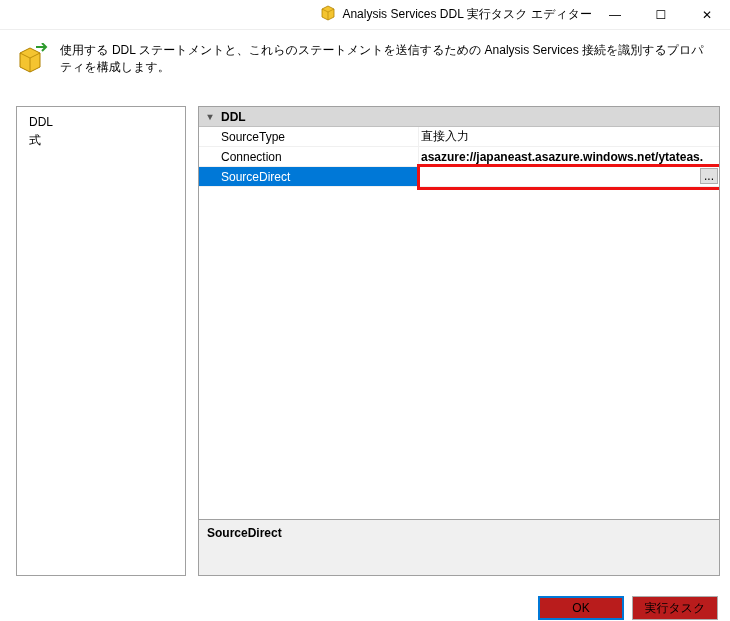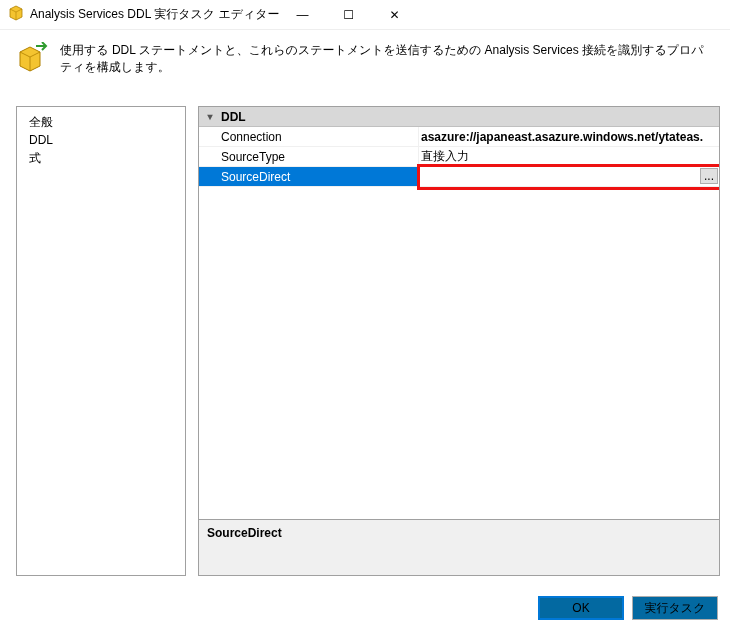--- a/index.html
+++ b/index.html
@@ -1,26 +1,26 @@
 <!DOCTYPE html>
 <html><head>
 <meta charset="utf-8">
 <style>
   * { box-sizing: border-box; font-family: "Meiryo UI", "Yu Gothic UI", "MS PGothic", sans-serif; font-size: 12px; }
   html, body { margin:0; padding:0; }
   body { width:730px; height:621px; background:#fff; overflow:hidden; }
 
   
-  .titlebar { height:30px; display:flex; align-items:center; justify-content:flex-start; padding:0 0 0 8px; border-bottom:1px solid #eee; }
+  .titlebar { height:30px; display:flex; align-items:center; justify-content:flex-end; padding:0 0 0 8px; border-bottom:1px solid #eee; }
   .titlebar-left { display:flex; align-items:center; gap:6px; }
   .titlebar-right { display:flex; }
   .win-btn { width:46px; height:30px; display:flex; align-items:center; justify-content:center; }
 
   
-  .header { padding:12px 16px 14px 16px; display:flex; gap:12px; border-bottom:0; }
+  .header { padding:12px 16px 14px 16px; display:flex; gap:12px; align-items:center; border-bottom:0; }
   .header-icon { width:32px; height:32px; flex:0 0 auto; position:relative; }
 
   
   .body { display:flex; gap:12px; padding:16px 10px 10px 16px; height:496px; }
   .nav { width:170px; border:1px solid #a0a0a0; padding:6px 12px; }
   .nav-item { line-height:18px; cursor:default; }
   .nav-item.sel { color:#000; }
 
   .main { flex:1; display:flex; flex-direction:column; border:0; }
   .grid { flex:1; border:1px solid #a0a0a0; display:flex; flex-direction:column; overflow:hidden; }
@@ -34,21 +34,21 @@
   .row.sel .value { background:#fff; color:#000; position:relative; }
   .row .value .val-bold { font-weight:bold; }
   .ellipsis-btn { position:absolute; right:1px; top:1px; width:18px; height:16px; border:1px solid #adadad; background:#e1e1e1; display:flex; align-items:center; justify-content:center; font-size:9px; line-height:1; }
   .highlight-box { position:absolute; border:3px solid #e11; pointer-events:none; }
   .grid-body { position:relative; flex:1; }
   .desc { border:1px solid #a0a0a0; border-top:0; padding:6px 8px 8px 8px; min-height:56px; background:#f0f0f0; }
   .desc-title { font-weight:bold; margin-bottom:2px; }
 
   
   .footer { display:flex; justify-content:flex-end; gap:8px; padding:10px 12px; }
-  .btn { width:86px; height:24px; border:1px solid #adadad; background:#0369a1; display:flex; align-items:center; justify-content:center; }
+  .btn { width:86px; height:24px; border:1px solid #adadad; background:#b91c1c; display:flex; align-items:center; justify-content:center; }
   .btn.default { border:2px solid #0078d7; }
 </style>
 </head>
 <body>
 
 <div class="titlebar">
   <div class="titlebar-left">
     <span>
       <svg width="16" height="16" viewBox="0 0 16 16">
         <polygon points="2,4 8,1 14,4 14,12 8,15 2,12" fill="#f4c430" stroke="#b08000" stroke-width="0.8"></polygon>
@@ -79,43 +79,42 @@
       <line x1="14" y1="15" x2="14" y2="29" stroke="#b08000" stroke-width="0.8"></line>
       <path d="M20 4 L30 4 M26 0 L30 4 L26 8" fill="none" stroke="#2e9b2e" stroke-width="2"></path>
     </svg>
   </div>
   <div>使用する DDL ステートメントと、これらのステートメントを送信するための Analysis Services 接続を識別するプロパティを構成します。</div>
 </div>
 
 <div class="body">
 
   <div class="nav">
-    <div class="nav-item">全般</div>
     <div class="nav-item sel">DDL</div>
     <div class="nav-item">式</div>
   </div>
 
   <div class="main">
     <div class="grid">
       <div class="cat">
         <span class="cat-chevron">▾</span>
         <span>DDL</span>
       </div>
 
       <div class="row">
-        <div class="label">Connection</div>
+        <div class="label">SourceType</div>
         <div class="value">
-            <span class="val-bold">asazure://japaneast.asazure.windows.net/ytateas.</span>
+            <span>直接入力</span>
           </div>
       </div>
 
       <div class="row">
-        <div class="label">SourceType</div>
+        <div class="label">Connection</div>
         <div class="value">
-            <span>直接入力</span>
+            <span class="val-bold">asazure://japaneast.asazure.windows.net/ytateas.</span>
           </div>
       </div>
 
       <div class="grid-body">
         <div class="row sel" style="position:relative;">
           <div class="label">SourceDirect</div>
           <div class="value">
             <span></span>
             <div class="ellipsis-btn">
                 <span>...</span>

